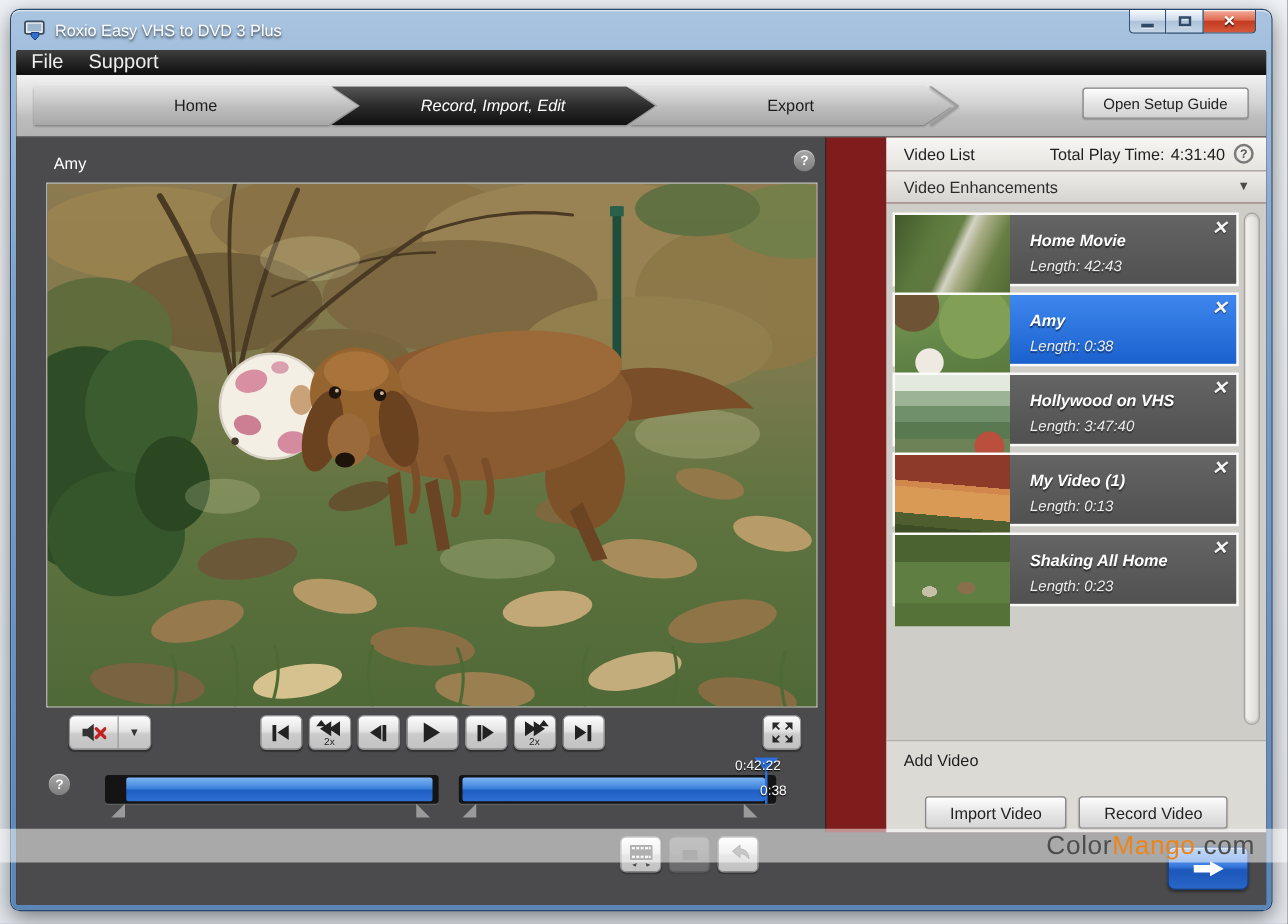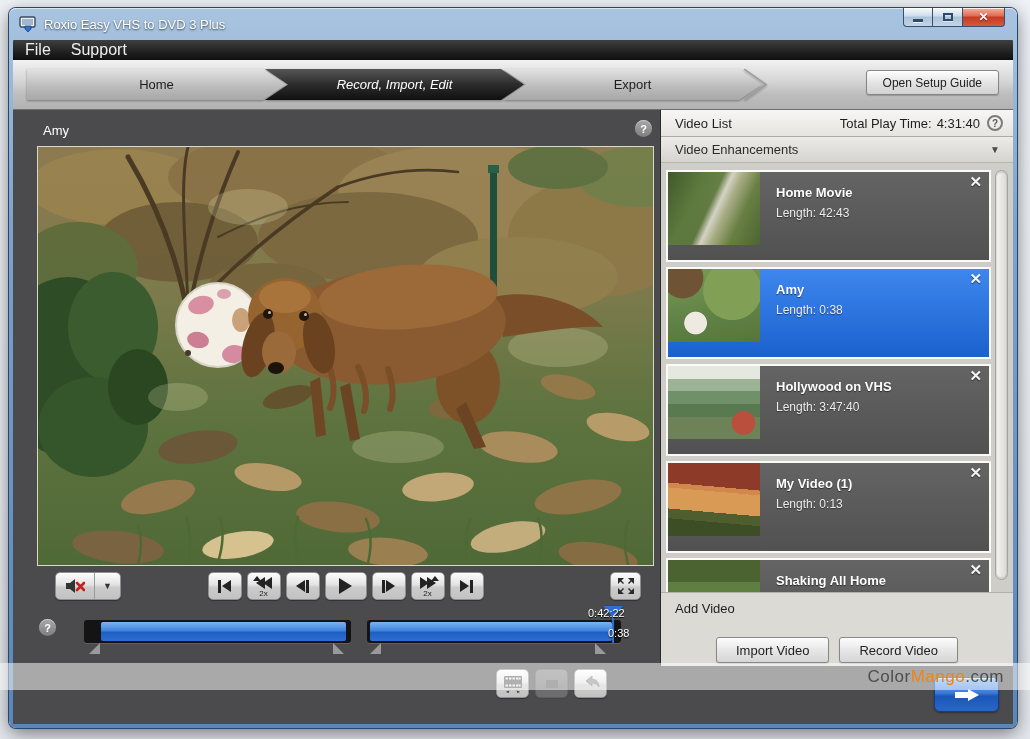--- a/index.html
+++ b/index.html
@@ -88,34 +88,34 @@
   .trim-left  { border-left:11px solid transparent; }
   .trim-right { border-right:11px solid transparent; }
   .playhead { position:absolute; left:566px; top:0; width:20px; height:16px; }
   .playhead .flag { width:0; height:0; border-left:10px solid transparent; border-right:10px solid transparent; border-top:12px solid #2d6fd6;
     filter:drop-shadow(0 1px 1px rgba(0,0,0,.5)); }
   .playhead .stem { position:absolute; left:9px; top:10px; width:2px; height:27px; background:#2d6fd6; }
   .tl-time1 { position:absolute; left:551px; top:1px; color:#fff; font-size:11px; text-shadow:0 1px 1px #000; }
   .tl-time2 { position:absolute; left:571px; top:21px; color:#fff; font-size:11px; text-shadow:0 1px 1px #000; }
 
   
-  .right-panel { flex:1; min-width:0; background:#0f766e; border-left:1px solid #2a2a2a; display:flex; flex-direction:column; position:relative; }
+  .right-panel { flex:1; min-width:0; background:#7f1d1d; border-left:1px solid #2a2a2a; display:flex; flex-direction:column; position:relative;padding-left:48px; }
   .vl-header { height:27px; flex:none; background:linear-gradient(180deg,#f7f6f4,#e6e4e0); border-bottom:1px solid #adaba7;
     display:flex; align-items:center; padding:0 10px 0 14px; font-size:13px; color:#1e1e1e; }
   .vl-header .spacer { flex:1; }
   .vl-total-label { color:#1e1e1e; }
   .vl-total-value { margin-left:5px; margin-right:7px; }
   .help-outline { width:16px; height:16px; border-radius:50%; border:2px solid #7b7b7b; color:#5a5a5a; font-size:10px; font-weight:bold;
     display:flex; align-items:center; justify-content:center; background:transparent; }
   .vl-enh { height:26px; flex:none; background:linear-gradient(180deg,#ecebe8,#d6d4cf); border-bottom:1px solid #b7b5b1;
     display:flex; align-items:center; padding:0 13px 0 14px; font-size:13px; color:#2c2c2c; }
   .vl-enh .spacer { flex:1; }
   .enh-arrow { color:#4a4a4a; font-size:10px; }
   .vl-list { flex:1; min-height:0; background:#cfcdc8; padding:9px 24px 6px 7px; overflow:hidden; }
-  .vl-item { display:flex; height:88px; margin-bottom:9px; background:linear-gradient(180deg,#646464,#515151); box-shadow:0 0 0 2px #fafaf8; position:relative; }
+  .vl-item { display:flex; height:55px; margin-bottom:9px; background:linear-gradient(180deg,#646464,#515151); box-shadow:0 0 0 2px #fafaf8; position:relative;font-style:italic; }
   .vl-item.selected { background:linear-gradient(180deg,#418af0,#1b61ce); background:linear-gradient(180deg,#3e87ee,#1b61ce); }
   .vl-thumb { width:92px; height:73px; flex:none; }
   .vl-meta { flex:1; padding:13px 12px 0 16px; position:relative; min-width:0; }
   .vl-title { font-size:13px; font-weight:bold; color:#fff; text-shadow:0 1px 1px rgba(0,0,0,.55); }
   .vl-len { font-size:12px; color:#ececec; margin-top:6px; text-shadow:0 1px 1px rgba(0,0,0,.45); }
   .vl-x { position:absolute; top:1px; right:7px; font-size:15px; font-weight:bold; color:#f4f4f4; text-shadow:0 1px 1px rgba(0,0,0,.6); cursor:default; }
   
   .art-1 .vl-thumb { background:linear-gradient(115deg,#42582b 0%,#5d7a3e 30%,#77905280 45%,#d3d3c4 52%,#a9ad85 60%,#687f44 75%,#4c6631 100%), linear-gradient(#567038,#44582c); }
   .art-2 .vl-thumb { background:radial-gradient(circle at 30% 74%, #eeeae2 0 13%, rgba(0,0,0,0) 14%), radial-gradient(circle at 16% 12%, #6e5334 0 20%, rgba(0,0,0,0) 21%), radial-gradient(circle at 70% 30%, #81a055 0 35%, rgba(0,0,0,0) 36%), linear-gradient(170deg,#7a9a52,#628448 55%,#567539); }
   .art-3 .vl-thumb { background:linear-gradient(180deg,#e3e9df 0 18%,#9db395 18% 34%,#70906a 34% 52%,#597a50 52% 70%,#6d8257 70% 100%), radial-gradient(circle at 82% 78%, #bb4f3d 0 14%, rgba(0,0,0,0) 15%); background-blend-mode:normal; }
@@ -135,21 +135,21 @@
   .bb-btns { position:absolute; left:483px; top:3px; display:flex; gap:6px; }
   .bb-btn { width:33px; height:29px; }
   .bb-btn.disabled { opacity:.28; }
   .next-btn { position:absolute; right:14px; top:11px; width:65px; height:35px; border-radius:6px; border:1px solid #123e86;
     background:linear-gradient(180deg,#7fb0ef,#3a7ade 45%,#1b57b8 55%,#2a66c8); box-shadow:inset 0 1px 0 rgba(255,255,255,.55), 0 1px 2px rgba(0,0,0,.4);
     display:flex; align-items:center; justify-content:center; }
 
   
   .watermark { position:absolute; left:0; top:663px; width:1030px; height:27px; background:rgba(255,255,255,.52);
     display:flex; align-items:center; justify-content:flex-end; padding-right:26px; z-index:50; }
-  .wm-text { font-size:17px; line-height:25px; color:#4d4d4d; letter-spacing:.5px; }
+  .wm-text { font-size:21px; line-height:25px; color:#4d4d4d; letter-spacing:.5px; }
   .wm-brand { color:#ee8418; }
 </style>
 </head>
 <body>
 
 <div class="stage">
   <div class="window">
 
     <div class="titlebar">
       <svg class="app-icon" viewBox="0 0 18 16">

